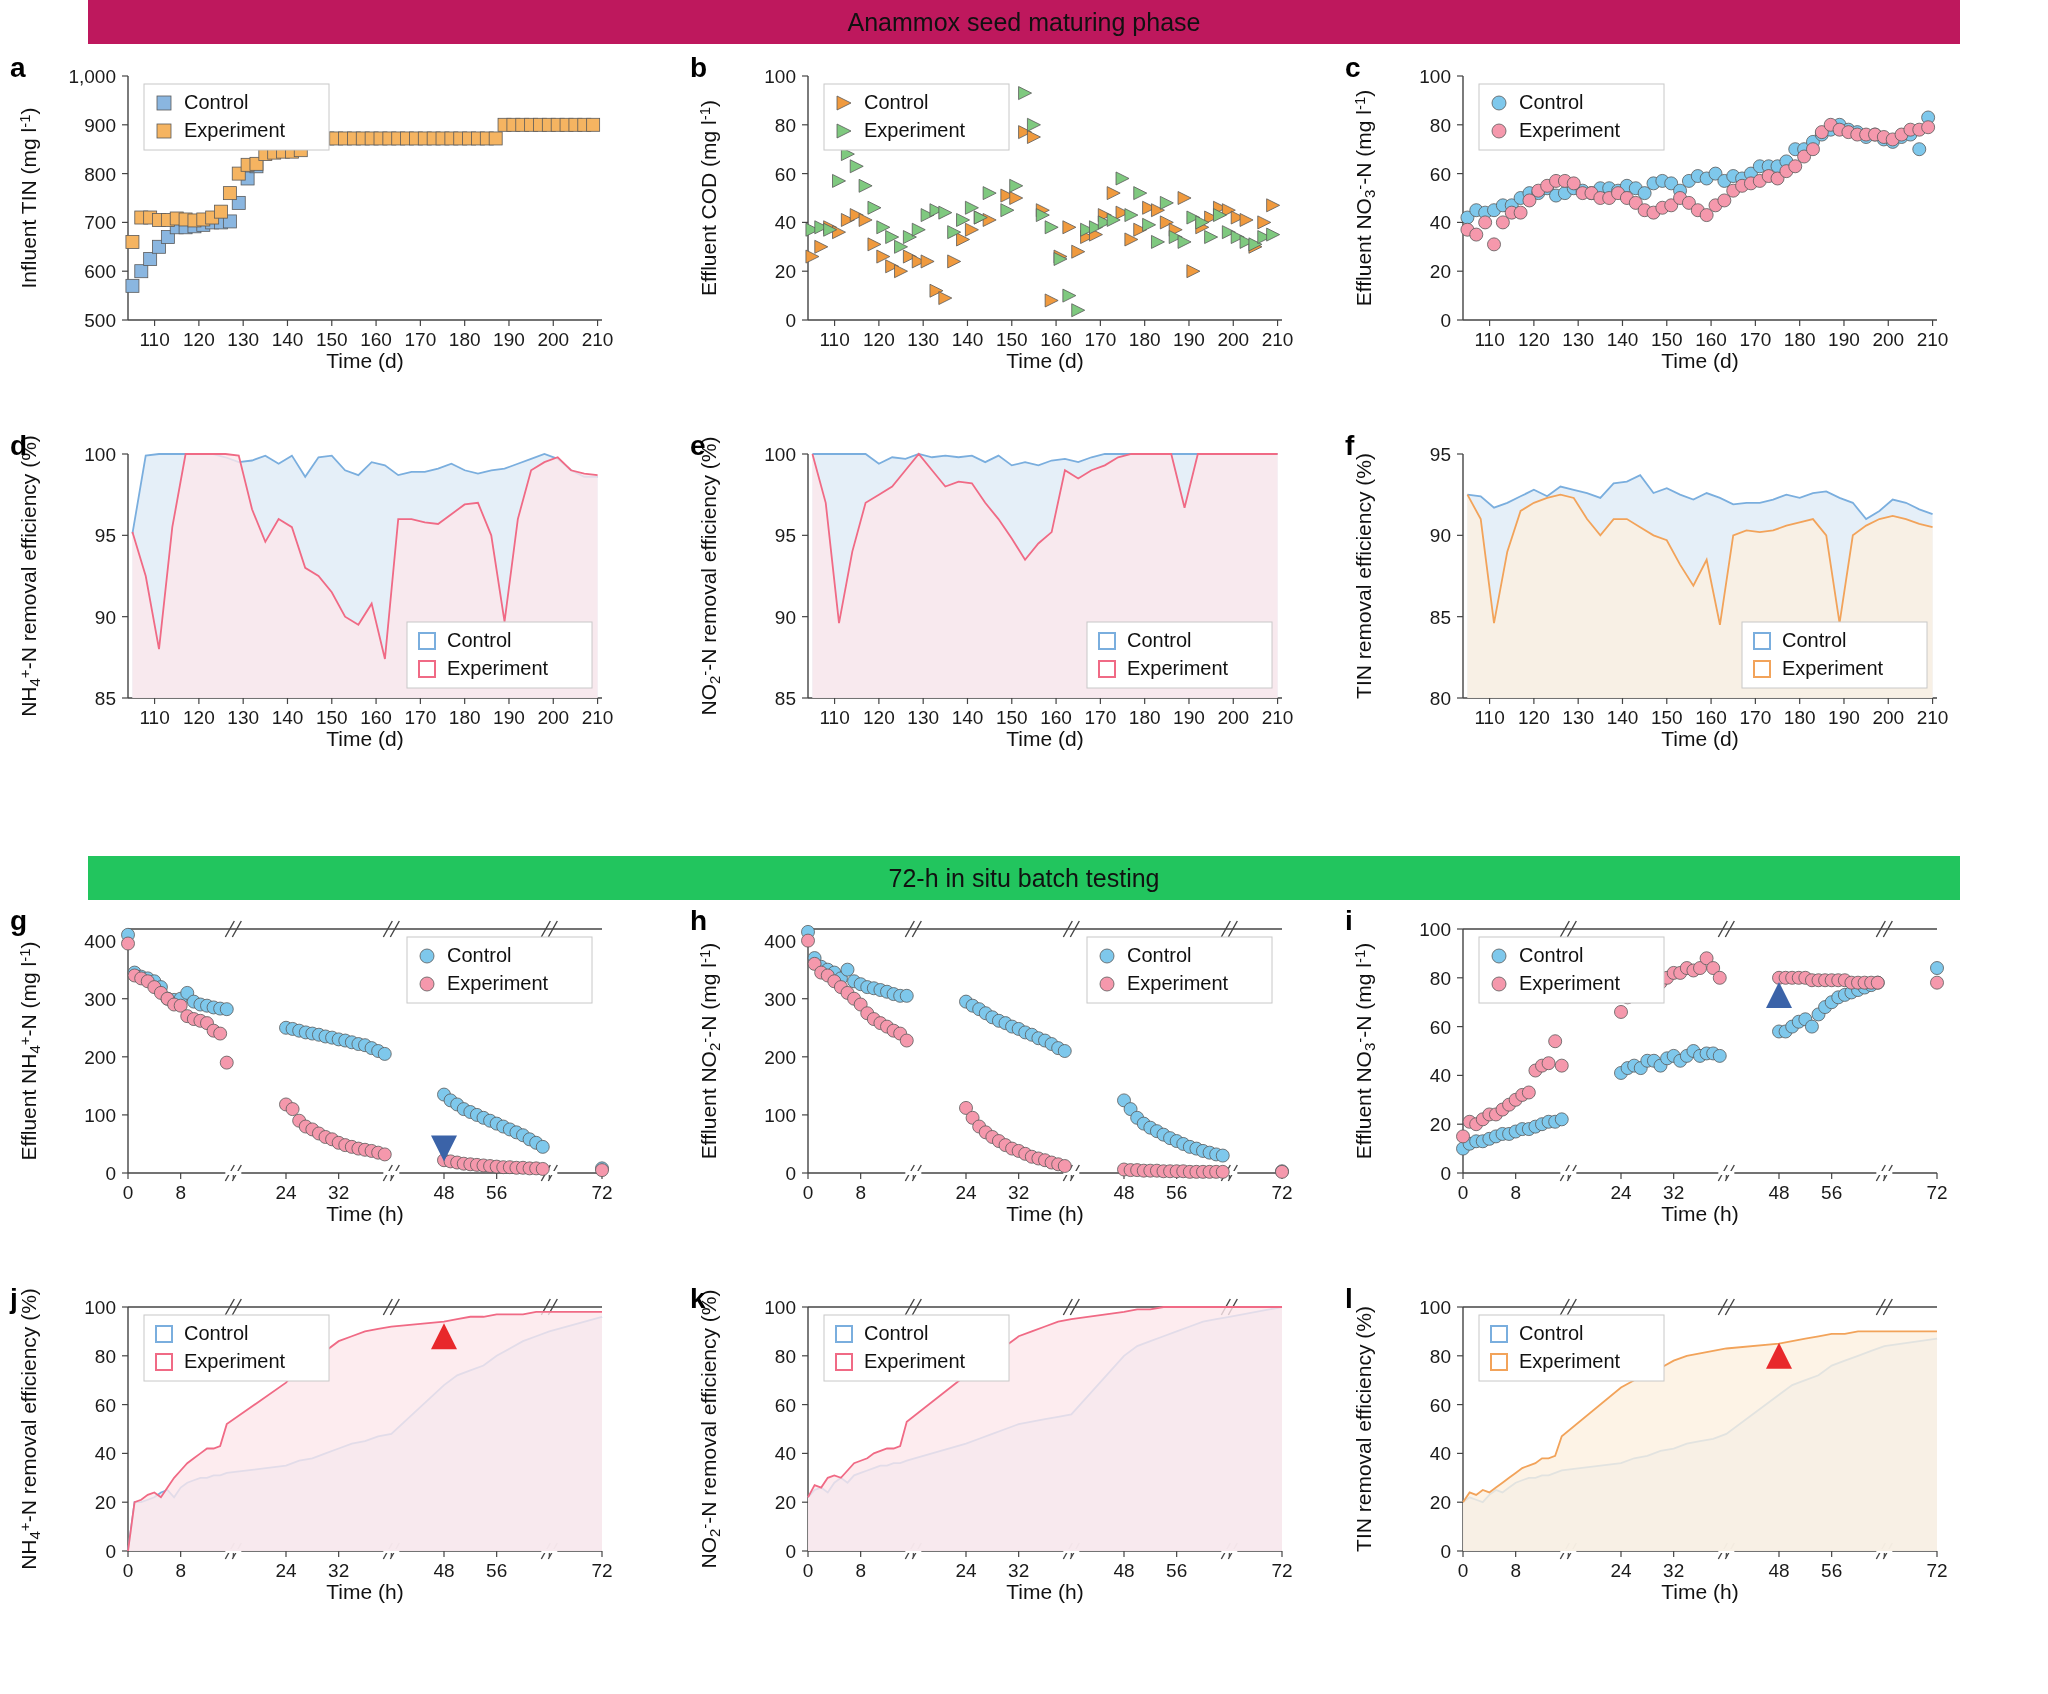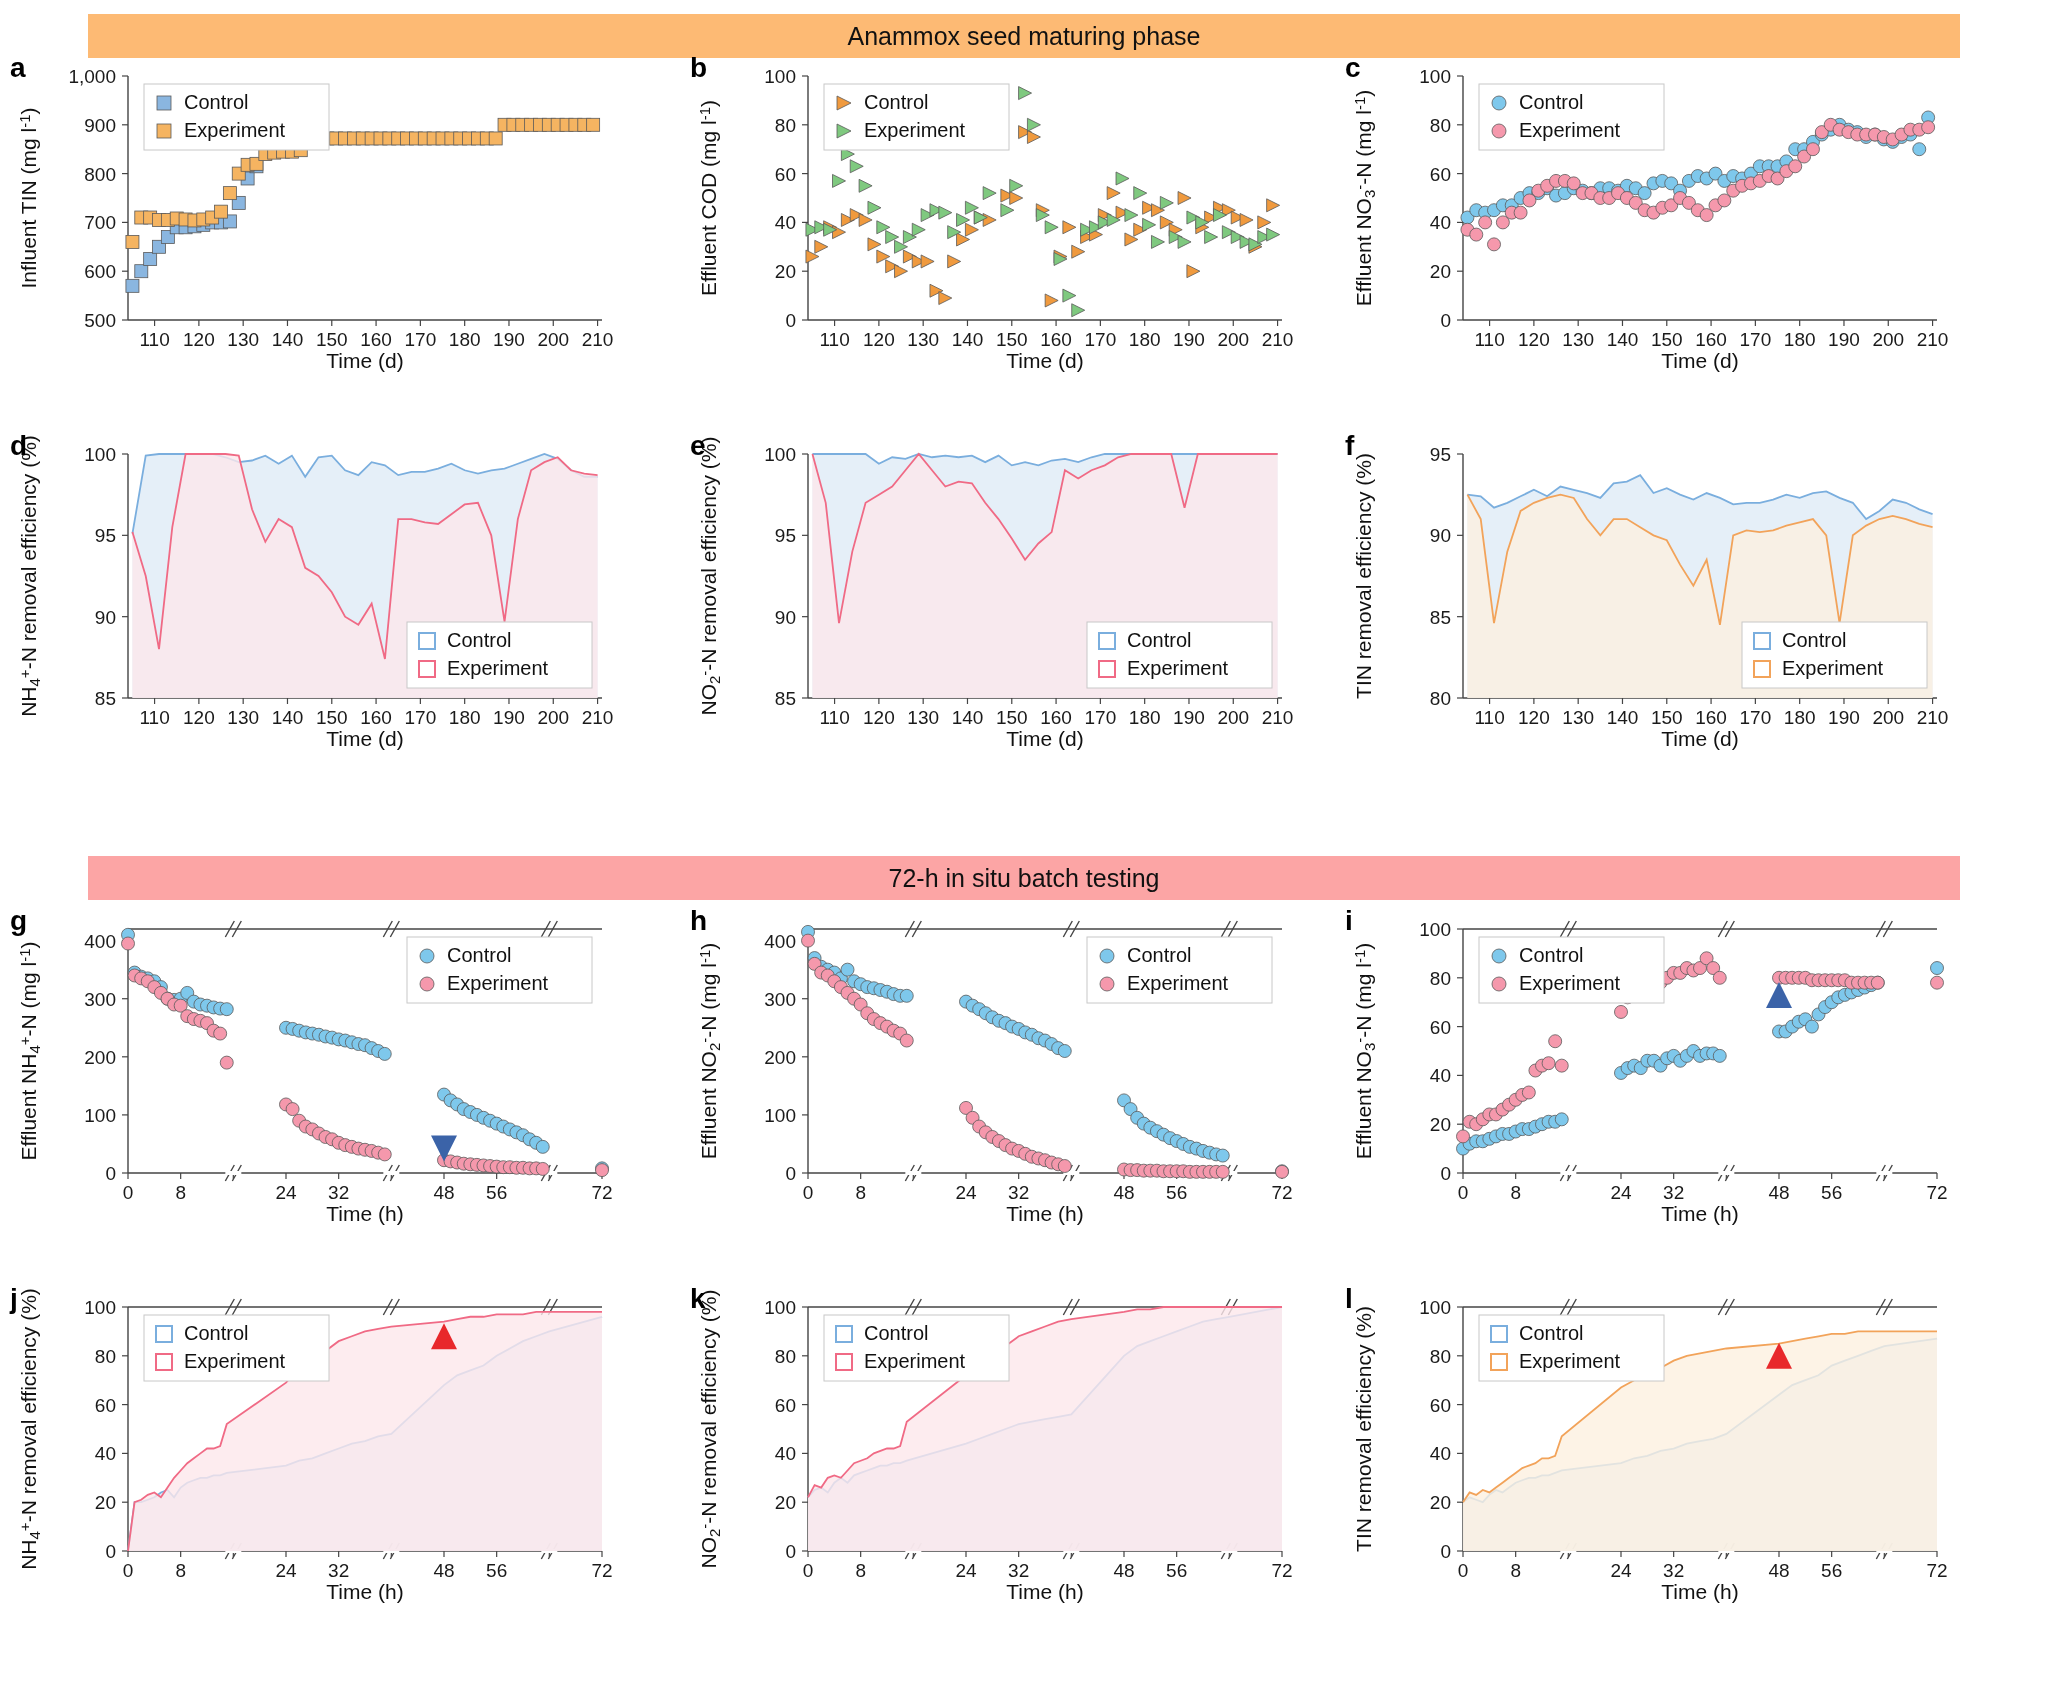--- a/index.html
+++ b/index.html
@@ -1,21 +1,21 @@
 <!DOCTYPE html>
 <html><head>
 <meta charset="utf-8">
 <style>
   html,body{margin:0;padding:0;background:#ffffff;}
   body{width:2048px;height:1694px;font-family:"Liberation Sans",sans-serif;color:#000;overflow:hidden;}
   .page{position:relative;width:2048px;height:1694px;}
 
   .band{position:absolute;left:88px;width:1872px;height:44px;display:flex;align-items:center;justify-content:center;font-size:25px;color:#111;}
-  .band.pink{top:0px;background:#fdba74;margin-top:14px;}
-  .band.blue{top:856px;background:#fca5a5;}
+  .band.pink{top:0px;background:#be185d;}
+  .band.blue{top:856px;background:#22c55e;}
 
   .panel{position:absolute;}
   .plabel{position:absolute;font-size:28px;font-weight:bold;}
 
   svg{display:block;}
   text{font-family:"Liberation Sans",sans-serif;}
   .ax{font-size:19px;fill:#1a1a1a;}
   .axt{font-size:21px;fill:#111;}
   .lg{font-size:20px;fill:#111;}
 </style>

